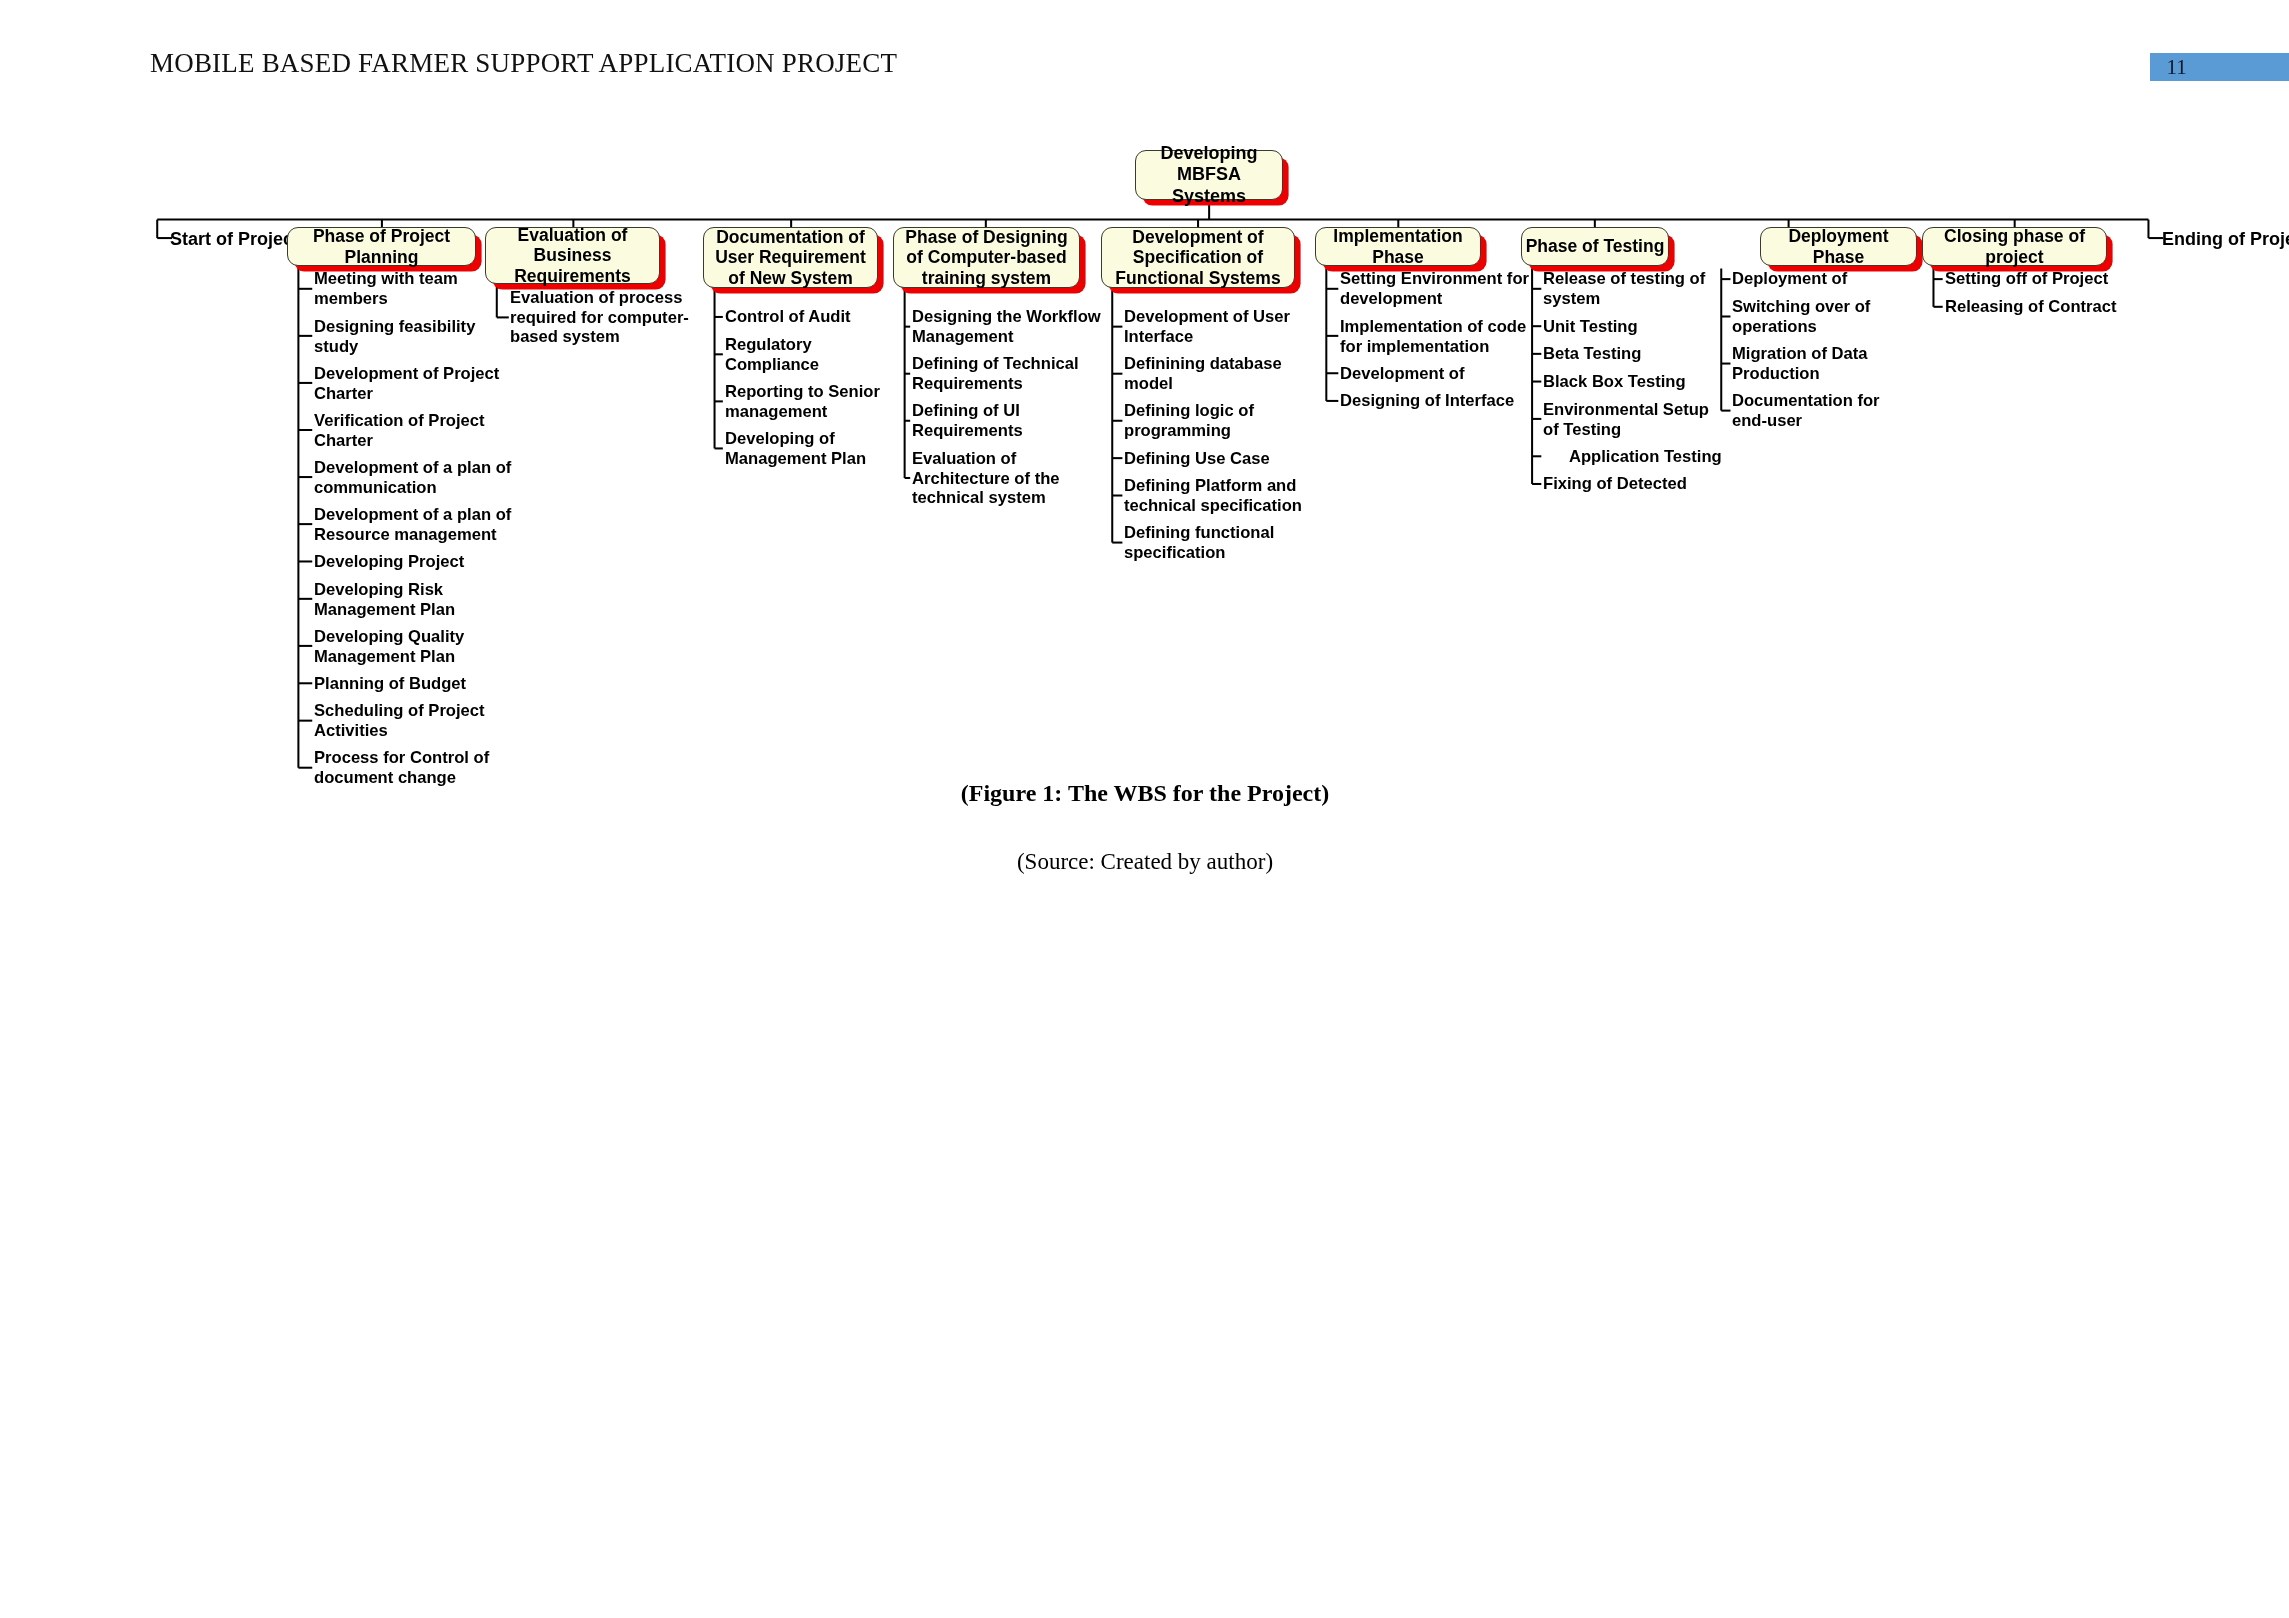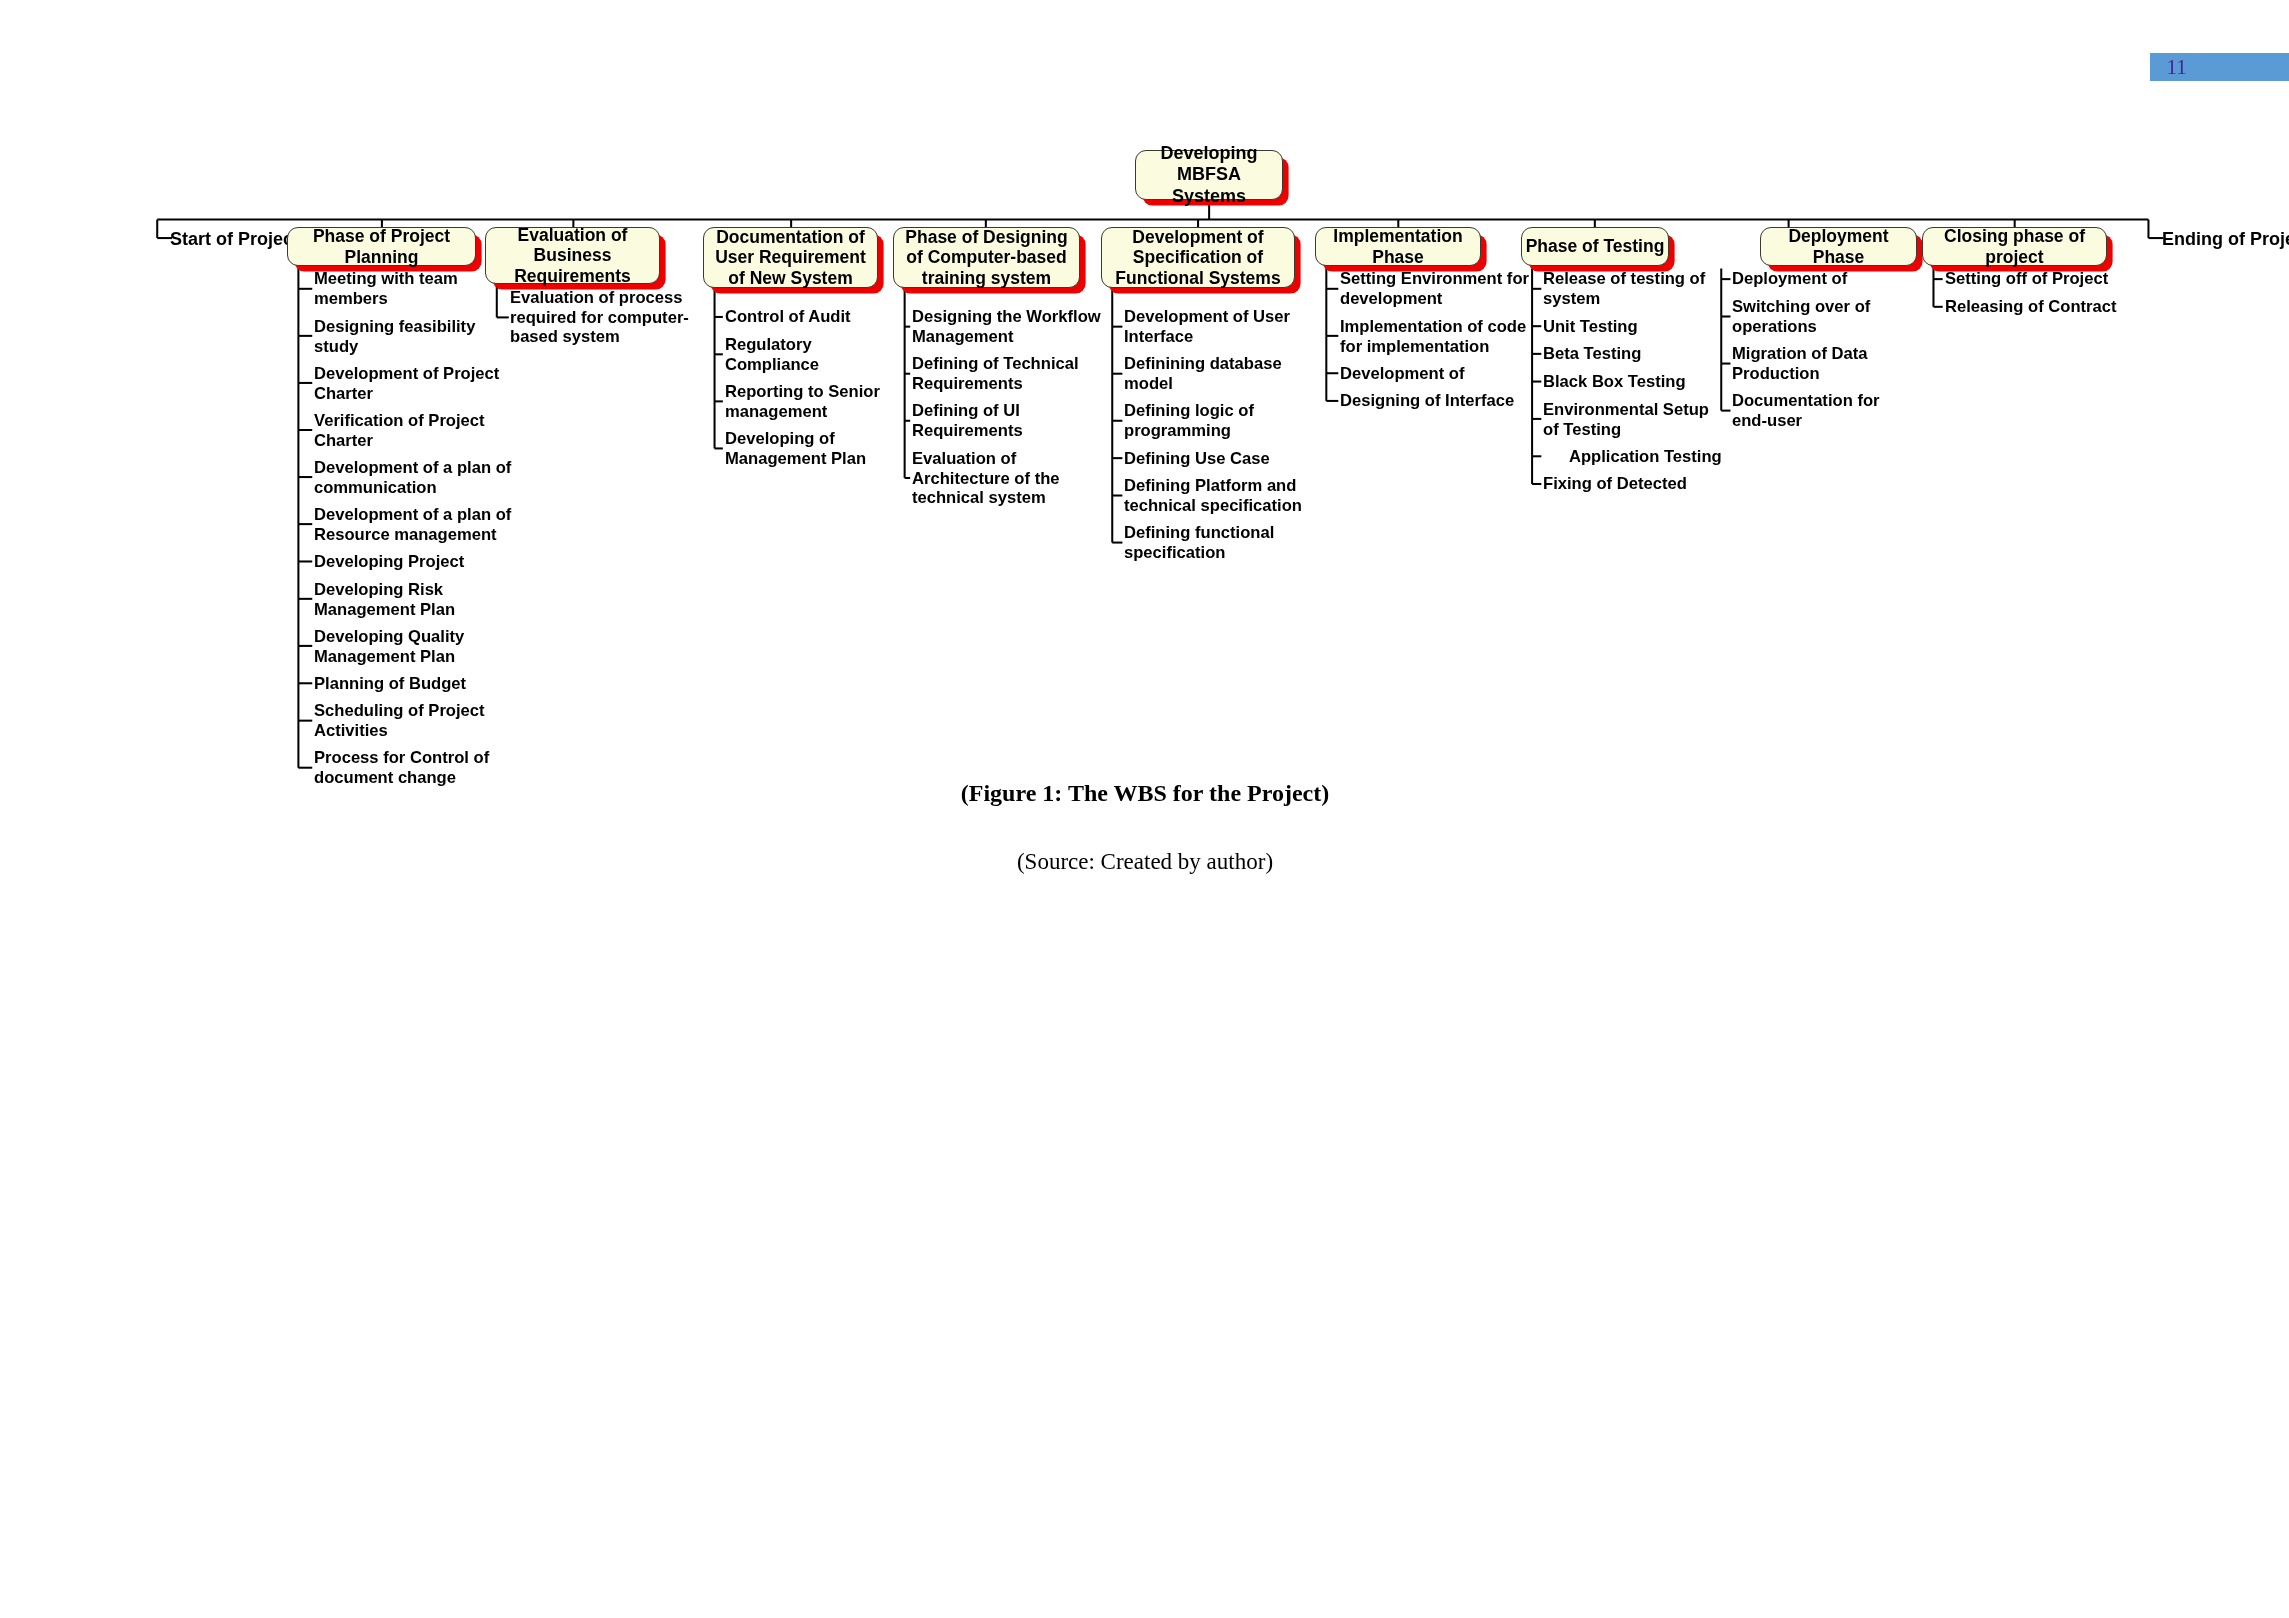--- a/index.html
+++ b/index.html
@@ -40,21 +40,21 @@
     width: 139px;
     height: 28px;
     background: #5b9bd5;
   }
   #page-number-badge span {
     position: absolute;
     left: 16.6px;
     top: 1.8px;
     font-family: "Liberation Serif", serif;
     font-size: 21px;
-    color: #4c1d95;
+    color: #0f172a;
   }
 
   
   #wbs-canvas {
     position: absolute;
     left: 0;
     top: 0;
     width: 2290px;
     height: 812px;
   }
@@ -124,20 +124,21 @@
   }
   #source-caption {
     top: 849px;
     font-size: 23px;
   }
 </style>
 </head>
 <body>
 
 <div id="doc-header">
+  <div id="page-title">MOBILE BASED FARMER SUPPORT APPLICATION PROJECT</div>
   <div id="page-number-badge">
     <span>11</span>
   </div>
 </div>
 
 <div id="wbs-canvas">
   <svg id="wbs-lines" viewBox="0 0 2481 880" xmlns="http://www.w3.org/2000/svg">
       <line x1="1310" y1="217" x2="1310" y2="238" stroke="#000000" stroke-width="2.2"></line>
       <line x1="170" y1="238" x2="2328" y2="238" stroke="#000000" stroke-width="2.2"></line>
       <line x1="170" y1="238" x2="170" y2="258" stroke="#000000" stroke-width="2.2"></line>

